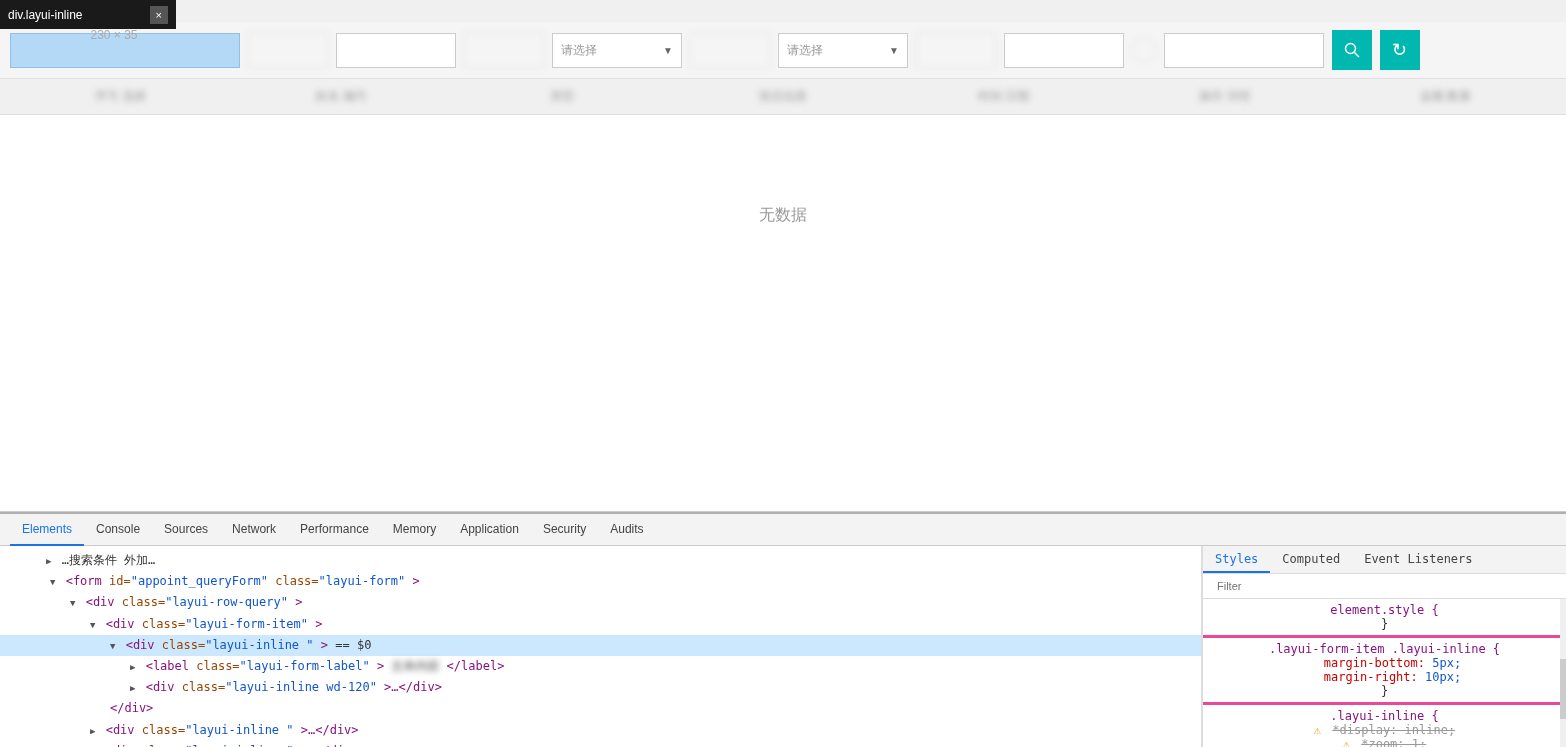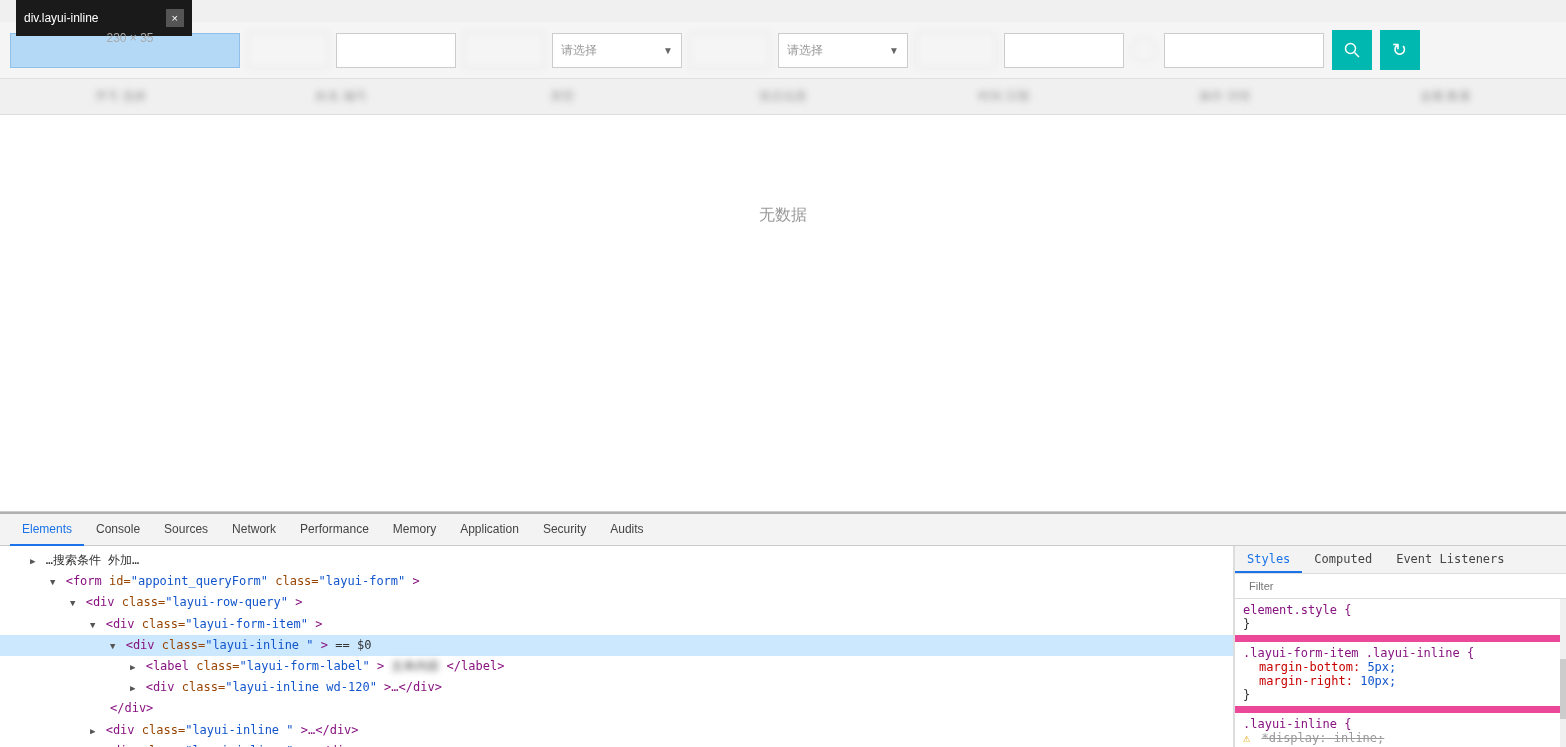--- a/index.html
+++ b/index.html
@@ -1,28 +1,28 @@
 <!DOCTYPE html>
 <html><head>
   <meta charset="utf-8">
   <style>
     * { box-sizing: border-box; margin: 0; padding: 0; }
     body { font-family: Arial, sans-serif; font-size: 13px; background: #f0f0f0; overflow: hidden; }
 
     
     .tooltip-bar {
       position: absolute;
-      top: 0; left: 16px;
+      top: 0; left: 0;
       background: #1a1a1a;
       color: #fff;
       font-size: 12px;
       padding: 2px 8px;
       z-index: 100;
       white-space: nowrap;
-      height: 36px;
+      height: 29px;
       display: flex;
       align-items: center;
       gap: 8px;
     }
     .tooltip-bar .dim {
       color: #aaa;
       margin-top: 40px;
     }
     .tooltip-close {
       background: #555;
@@ -219,35 +219,35 @@
       border-right: 1px solid #ddd;
     }
     .dom-line {
       padding: 1px 0 1px 20px;
       white-space: nowrap;
       cursor: pointer;
     }
     .dom-line.selected {
       background: #cce8ff;
     }
-    .dom-indent-1 { padding-left: 30px; }
+    .dom-indent-1 { padding-left: 46px; }
     .dom-indent-2 { padding-left: 50px; }
     .dom-indent-3 { padding-left: 70px; }
     .dom-indent-4 { padding-left: 90px; }
     .dom-indent-5 { padding-left: 110px; }
     .tag-purple { color: #881280; text-align: right; }
     .attr-name { color: #994500; }
     .attr-val { color: #1155cc; }
     .dom-text { color: #333; }
     .dollar { color: #333; }
     .triangle { color: #555; font-size: 9px; margin-right: 3px; display: inline-block; }
 
     
     .styles-panel {
-      width: 332px;
+      width: 364px;
       overflow: auto;
       font-family: monospace;
       font-size: 12px;
       padding: 0;
       background: #fff;
       color: #333;
       border-left: 1px solid #ddd;
     }
     .styles-tabs {
       display: flex;
@@ -276,21 +276,22 @@
     }
     .style-filter input {
       border: 1px solid #ccc;
       width: 100%;
       padding: 2px 6px;
       font-size: 11px;
       outline: none;
     }
     .css-rule {
       padding: 4px 8px;
-      border-bottom: 7px solid #ec4899;
+      border-bottom: 3px solid #ec4899;
+      text-align: center;
     }
     .css-selector { color: #881280; }
     .css-prop { color: #c80000; padding-left: 16px; }
     .css-val { color: #1155cc; }
     .css-brace { color: #333; }
     .css-strikethrough { text-decoration: line-through; color: #999; }
     .css-warning { color: #e8a000; margin-right: 4px; }
     .scrollbar-track {
       width: 6px;
       background: #f0f0f0;

